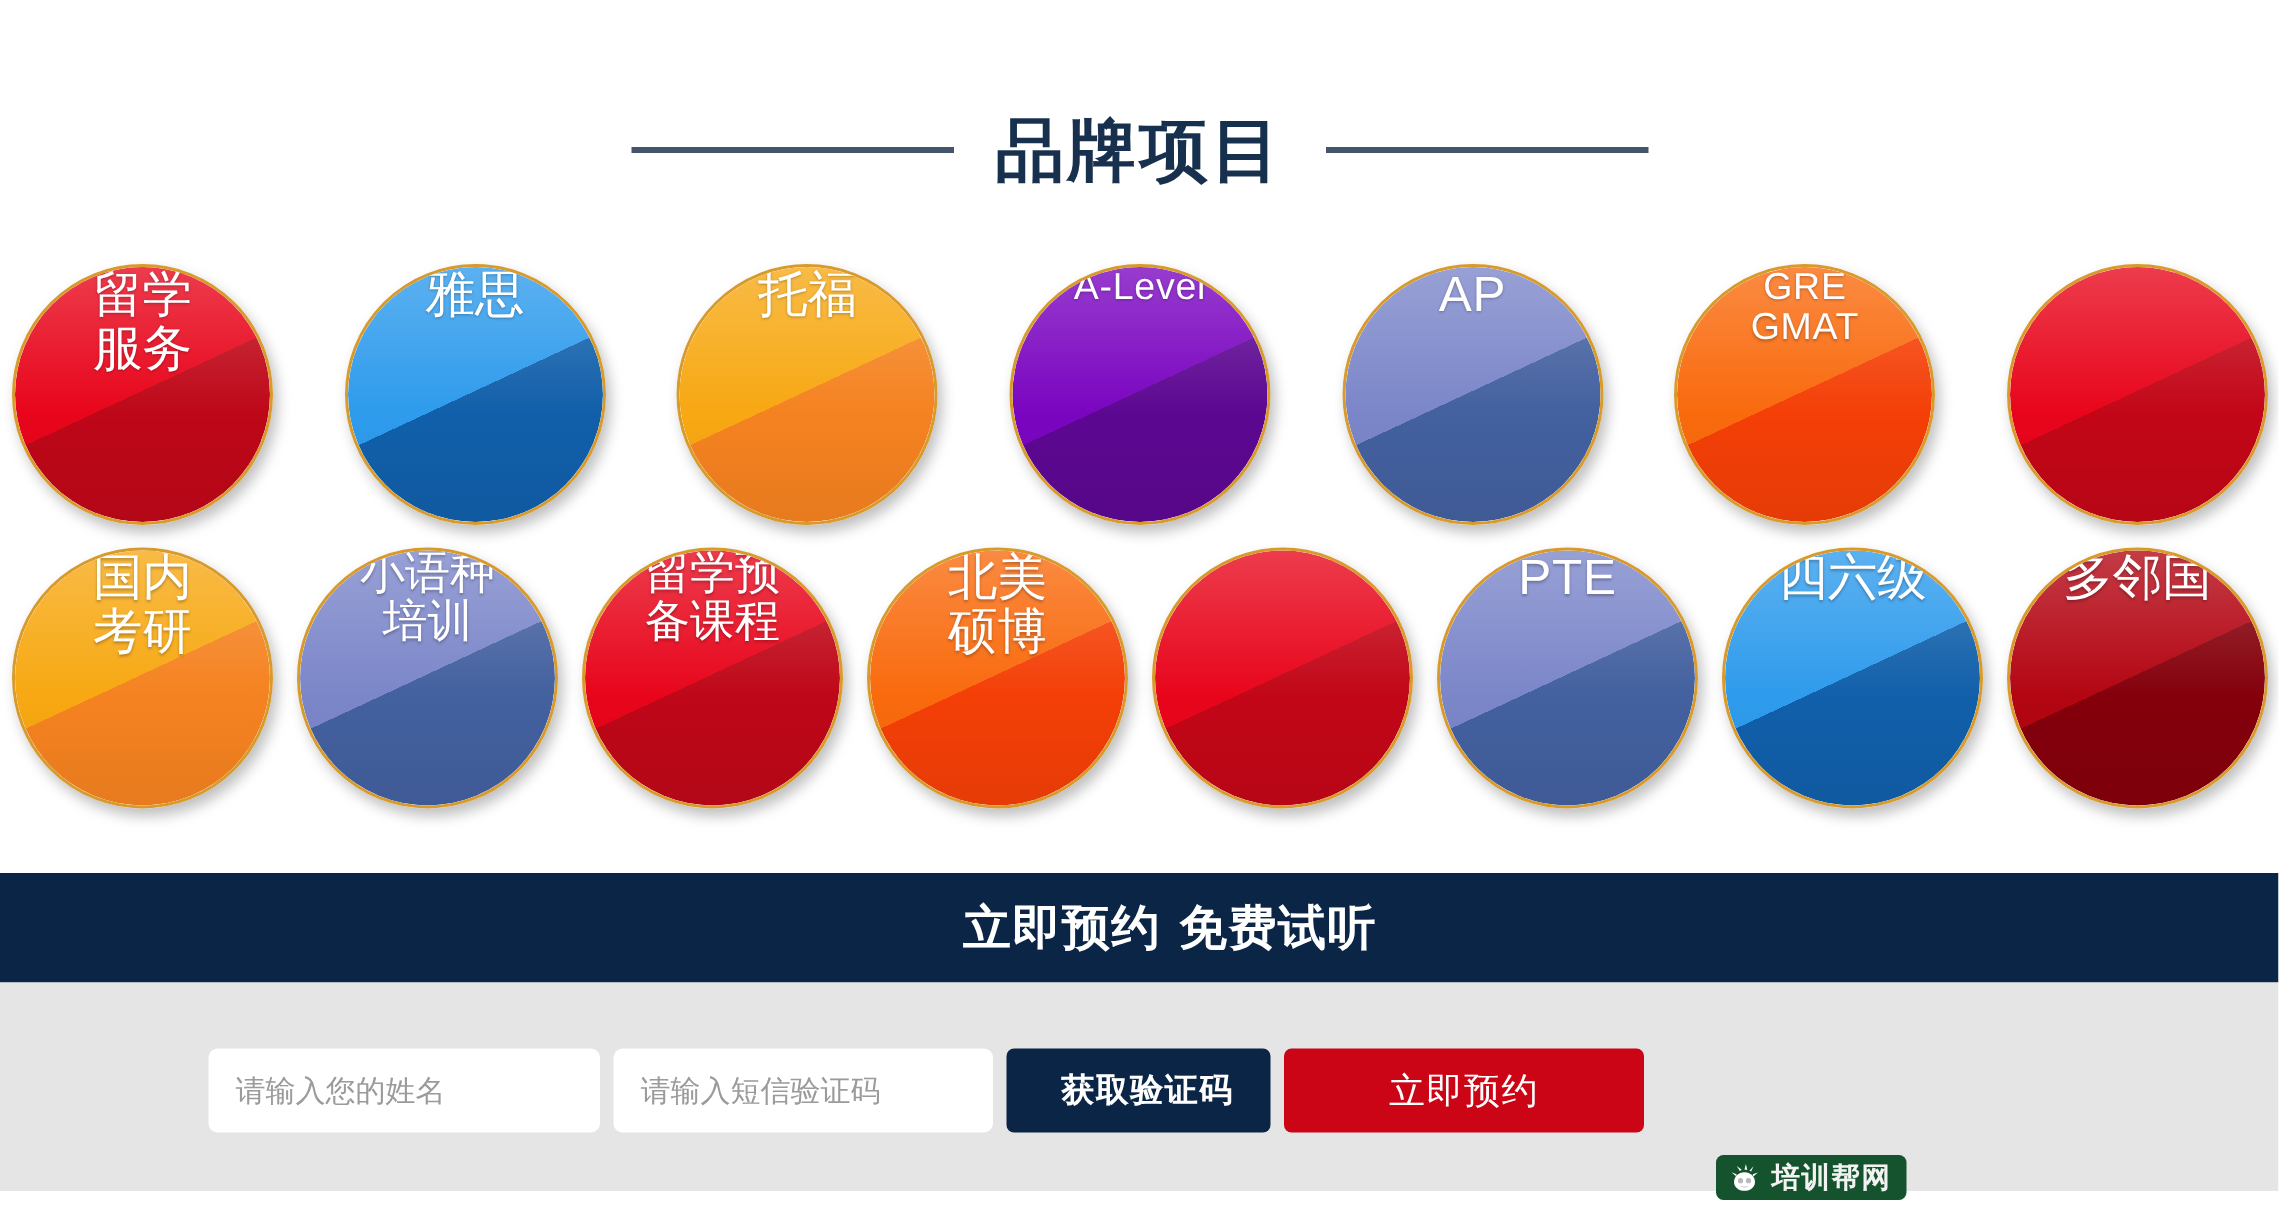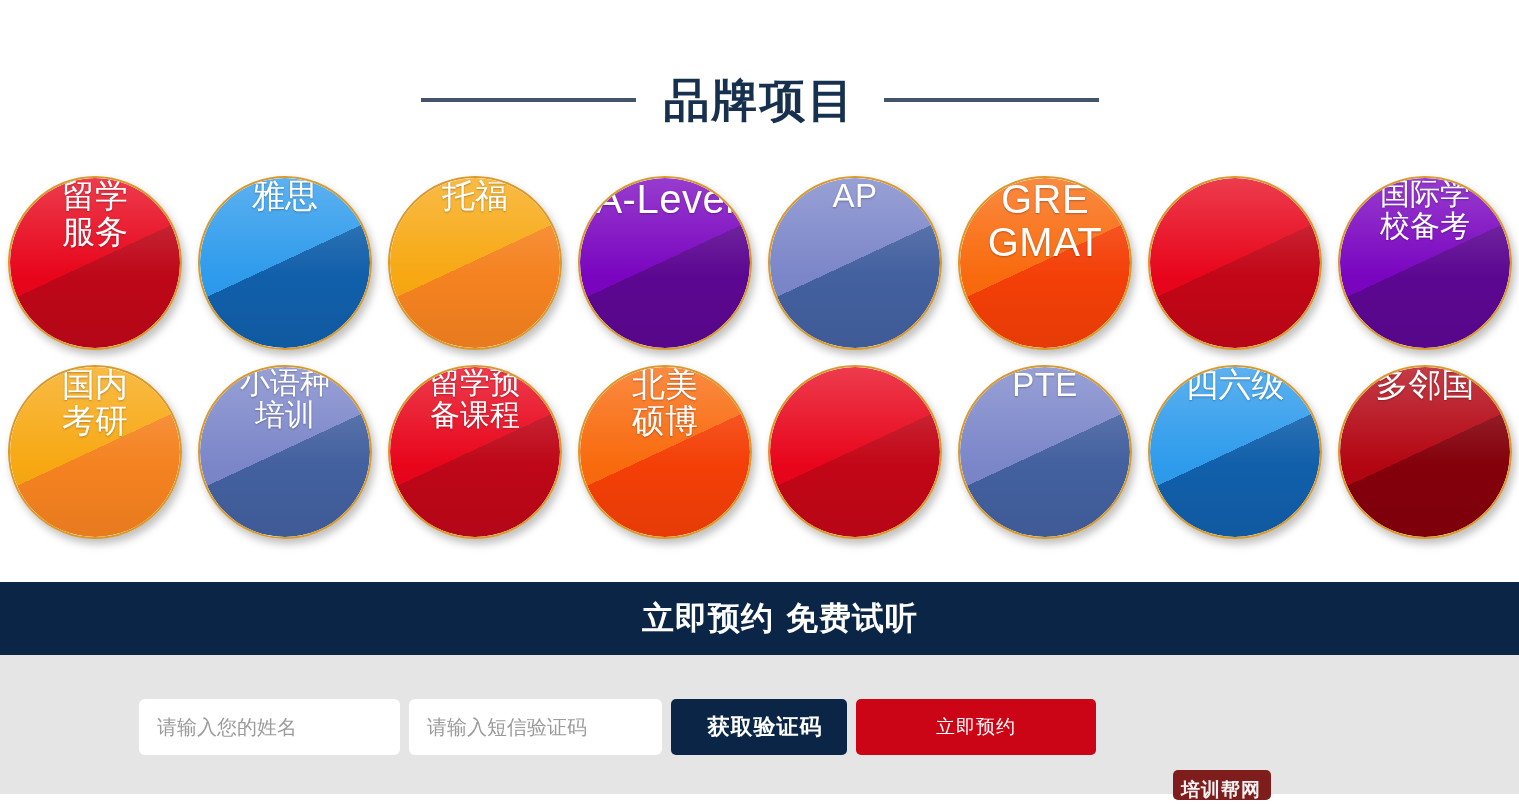--- a/index.html
+++ b/index.html
@@ -96,21 +96,21 @@
     text-align: center;
     line-height: 1.08;
     font-weight: 400;
     text-shadow: 0 1px 2px rgba(0,0,0,0.28);
     padding: 0 6px;
     white-space: pre-line;
   }
   .label.cn { font-size: 33px; font-family: "DejaVu Sans", "Liberation Sans", sans-serif; }
   .label.cn4 { font-size: 30px; font-family: "DejaVu Sans", "Liberation Sans", sans-serif; }
   .label.en { font-size: 33px; letter-spacing: 0.5px; }
-  .label.en-sm { font-size: 40px; letter-spacing: 0.5px; }
+  .label.en-sm { font-size: 25px; letter-spacing: 0.5px; }
 
   
   .banner {
     position: absolute;
     top: 582px;
     left: 0;
     width: 1519px;
     height: 73px;
     background: #0a2545;
     display: flex;
@@ -165,21 +165,21 @@
     border-radius: 5px;
     color: #ffffff;
     font-size: 22px;
     font-weight: 700;
     cursor: pointer;
     font-family: "DejaVu Sans", "Liberation Sans", sans-serif;
     margin-right: 9px;
     letter-spacing: 1px;
   }
   .btn.getcode { width: 176px; background: #0a2545; }
-  .btn.submit  { width: 240px; background: #cc0516; font-weight: 400; font-size: 19px; }
+  .btn.submit  { width: 240px; background: #cc0516; font-weight: 400; font-size: 24px; }
 
   
   .watermark {
     position: absolute;
     right: 8px;
     bottom: 4px;
     height: 30px;
     padding: 0 10px 0 8px;
     background: #b9b9b9;
     border-radius: 5px;
@@ -240,26 +240,20 @@
         </div>
         <div class="circle" style="border-color: rgb(215, 154, 43);">
           <div class="face" style="background: linear-gradient(155deg, rgb(249, 106, 13) 0%, rgb(249, 106, 13) 49%, rgb(244, 63, 7) 49%, rgb(244, 63, 7) 100%);"></div>
           <div class="gloss"></div>
           <div class="label en-sm">GRE
 GMAT</div>
         </div>
         <div class="circle" style="border-color: rgb(215, 154, 43);">
           <div class="face" style="background: linear-gradient(155deg, rgb(232, 5, 27) 0%, rgb(232, 5, 27) 49%, rgb(194, 6, 23) 49%, rgb(194, 6, 23) 100%);"></div>
           <div class="gloss"></div>
-        </div>
-        <div class="circle" style="border-color: rgb(215, 154, 43);">
-          <div class="face" style="background: linear-gradient(155deg, rgb(122, 5, 192) 0%, rgb(122, 5, 192) 49%, rgb(92, 7, 145) 49%, rgb(92, 7, 145) 100%);"></div>
-          <div class="gloss"></div>
-          <div class="label cn4">国际学
-校备考</div>
         </div>
       </div>
     <div class="grid-row" id="row2">
         <div class="circle" style="border-color: rgb(215, 154, 43);">
           <div class="face" style="background: linear-gradient(155deg, rgb(247, 168, 18) 0%, rgb(247, 168, 18) 49%, rgb(245, 130, 32) 49%, rgb(245, 130, 32) 100%);"></div>
           <div class="gloss"></div>
           <div class="label cn">国内
 考研</div>
         </div>
         <div class="circle" style="border-color: rgb(215, 154, 43);">
@@ -308,21 +302,21 @@
 
   <div class="formstrip" style="background: rgb(229, 229, 229);">
     <div class="formrow">
       <input class="field name" type="text" placeholder="请输入您的姓名" style="">
       <input class="field code" type="text" placeholder="请输入短信验证码" style="">
       <button class="btn getcode" style="background: rgb(10, 37, 69); padding-left: 12px;">获取验证码</button>
       <button class="btn submit" style="background: rgb(204, 5, 22);">立即预约</button>
     </div>
   </div>
 
-  <div class="watermark" style="background: #7f1d1d; flex-direction: column;">
+  <div class="watermark" style="background: #14532d;">
     <svg class="wm-icon" viewBox="0 0 24 24">
       <g fill="#ffffff">
         <path d="M12 6.2 L13 2.2 L14 6.6 Z"></path>
         <path d="M8.6 7.2 L6.4 3.6 L10.0 6.4 Z"></path>
         <path d="M15.6 7.0 L18.6 3.8 L16.8 7.6 Z"></path>
         <path d="M6.2 9.6 L2.4 8.2 L6.0 11.0 Z"></path>
         <path d="M18.0 9.6 L21.8 8.4 L18.4 11.2 Z"></path>
         <path d="M12 8.2 C16.4 8.2 19.6 11.4 19.6 15.2 C19.6 19.0 16.4 21.6 12 21.6 C7.6 21.6 4.4 19.0 4.4 15.2 C4.4 11.4 7.6 8.2 12 8.2 Z"></path>
       </g>
       <g fill="#b9b9b9">

